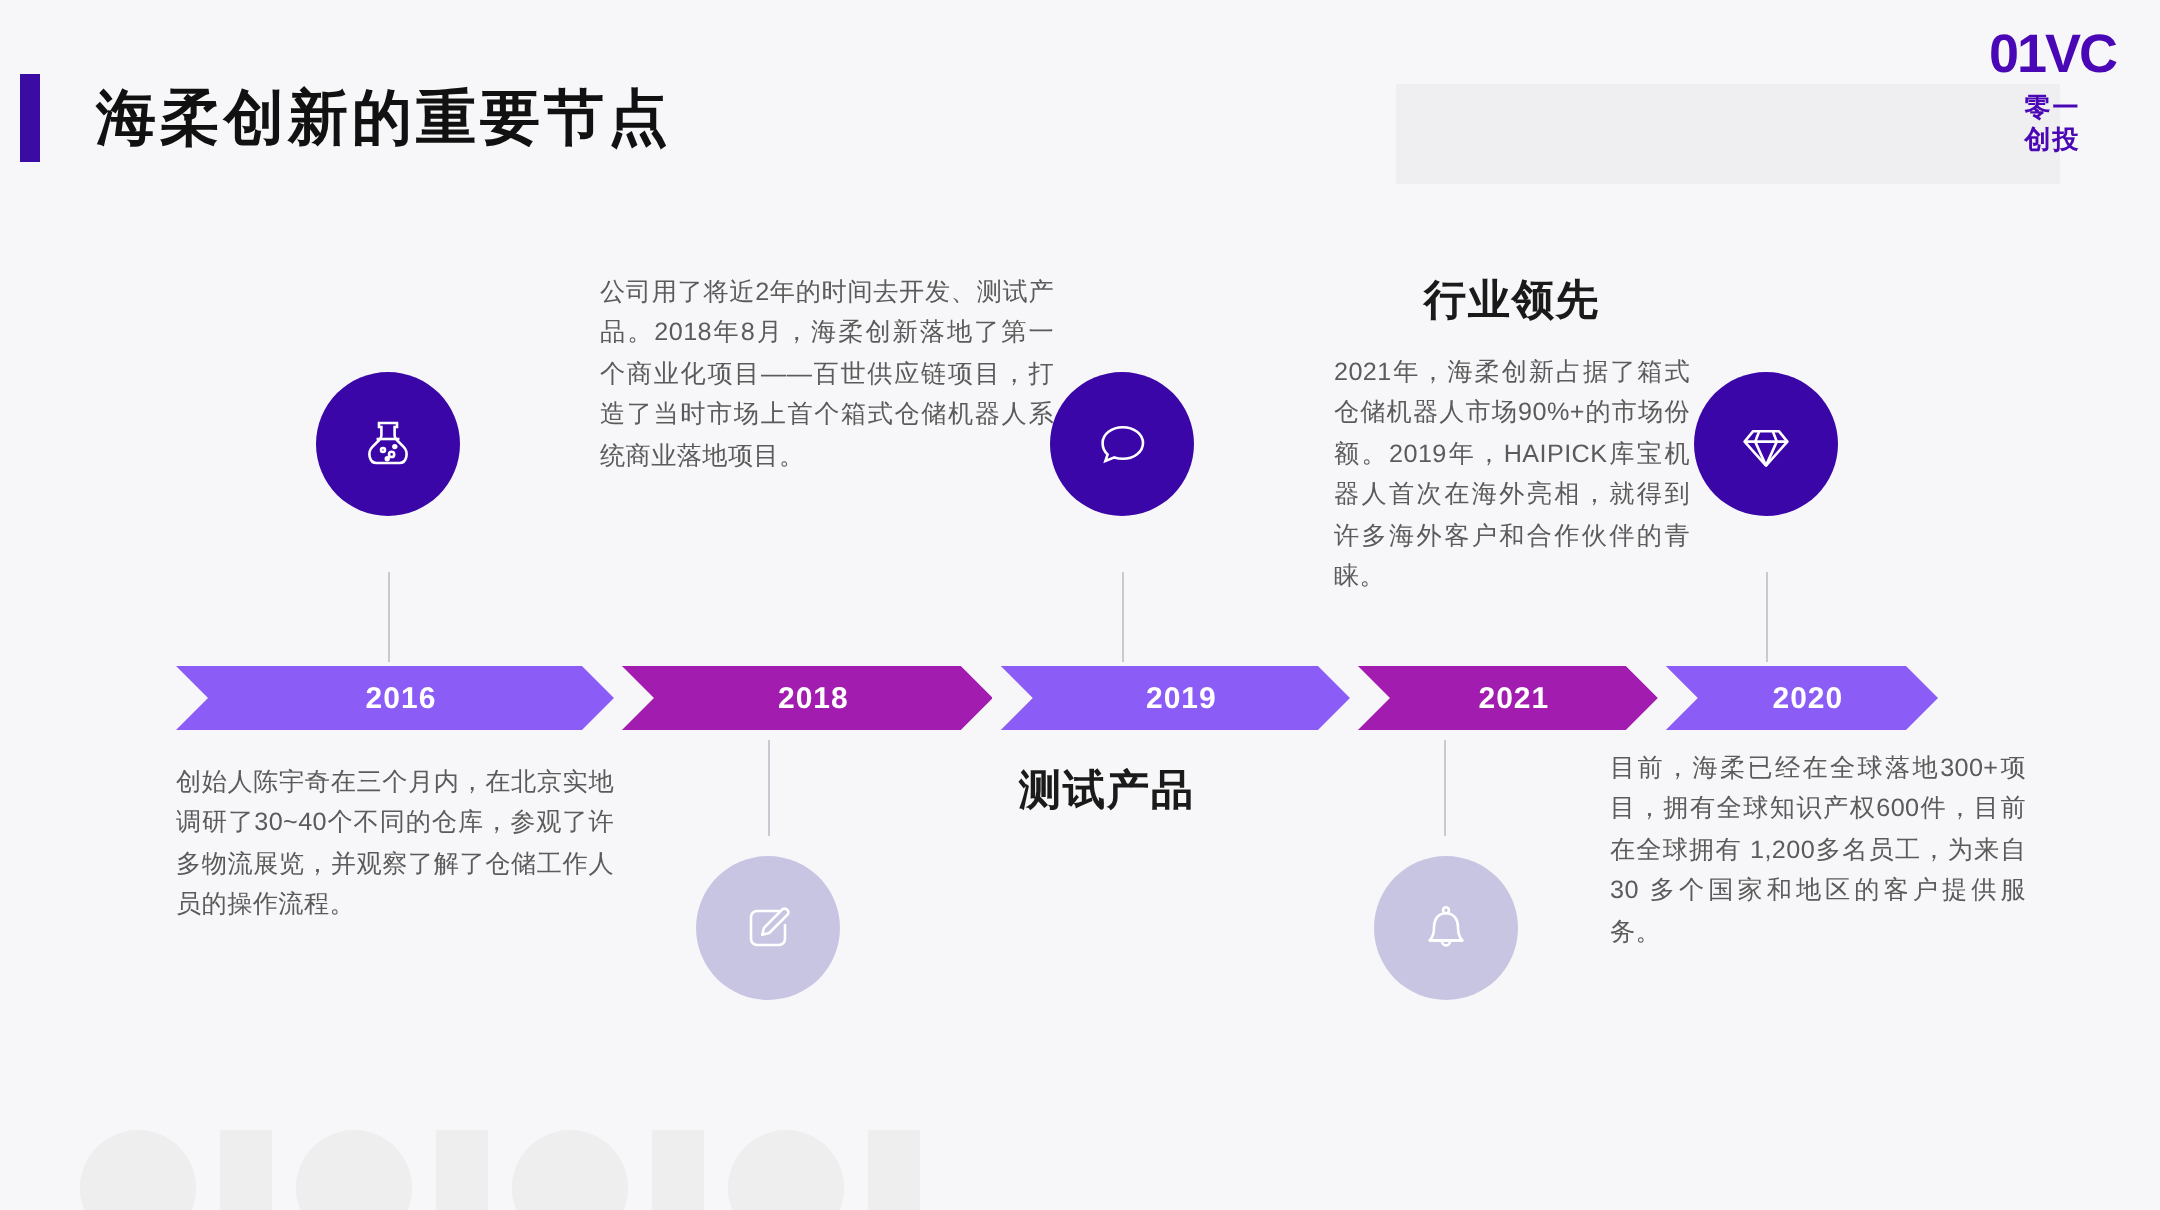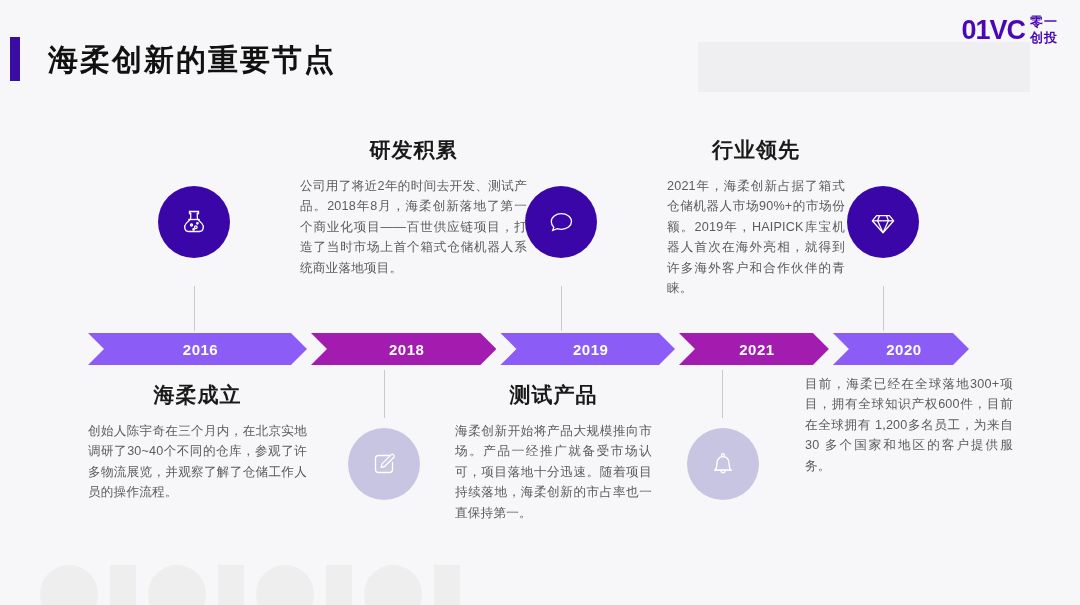--- a/index.html
+++ b/index.html
@@ -57,20 +57,21 @@
     line-height: 44px;
   }
 
   
   .logo {
     position: absolute;
     right: 22px; top: 14px;
     display: flex;
     align-items: center;
     gap: 5px;
+    flex-direction: column;
   }
   .logo-mark {
     font-size: 27px;
     font-weight: bold;
     color: #4a07b5;
     letter-spacing: -1px;
     line-height: 1;
   }
   .logo-sub {
     display: flex;
@@ -250,36 +251,33 @@
       </div>
     <div class="chev light" style="width:152px;">
         <span>2021</span>
       </div>
     <div class="chev dark" style="width:138px;">
         <span>2020</span>
       </div>
   </div>
 
   <div class="block" style="left:300px; top:136px; width:227px;">
-    <h3>研发积累</h3>
     <p>公司用了将近2年的时间去开发、测试产品。2018年8月，海柔创新落地了第一个商业化项目——百世供应链项目，打造了当时市场上首个箱式仓储机器人系统商业落地项目。</p>
   </div>
 
   <div class="block" style="left:667px; top:136px; width:178px;">
     <h3>行业领先</h3>
     <p>2021年，海柔创新占据了箱式仓储机器人市场90%+的市场份额。2019年，HAIPICK库宝机器人首次在海外亮相，就得到许多海外客户和合作伙伴的青睐。</p>
   </div>
 
   <div class="block" style="left:88px; top:381px; width:219px;">
-    <h3>海柔成立</h3>
     <p>创始人陈宇奇在三个月内，在北京实地调研了30~40个不同的仓库，参观了许多物流展览，并观察了解了仓储工作人员的操作流程。</p>
   </div>
 
   <div class="block" style="left:455px; top:381px; width:197px;">
     <h3>测试产品</h3>
-    <p>海柔创新开始将产品大规模推向市场。产品一经推广就备受市场认可，项目落地十分迅速。随着项目持续落地，海柔创新的市占率也一直保持第一。</p>
   </div>
 
   <div class="block no-head" style="left:805px; top:374px; width:208px;">
     <p>目前，海柔已经在全球落地300+项目，拥有全球知识产权600件，目前在全球拥有 1,200多名员工，为来自 30 多个国家和地区的客户提供服务。</p>
   </div>
 
 </div>
 
 </body></html>

